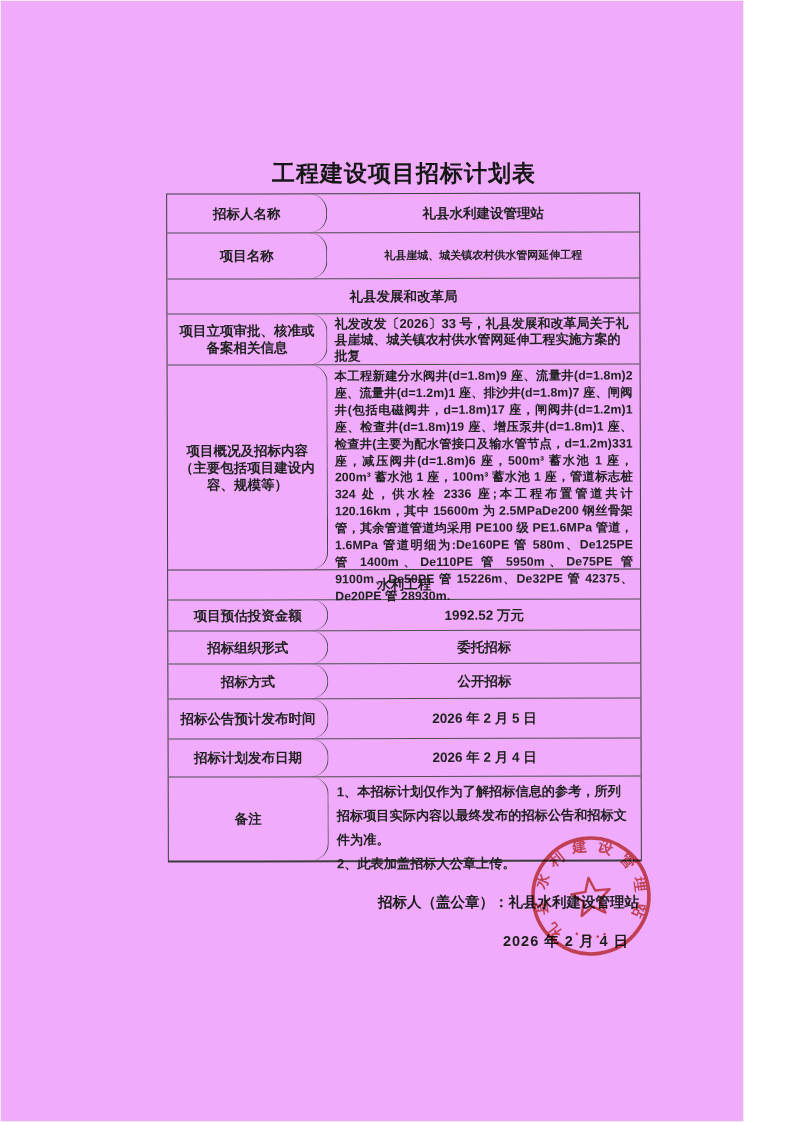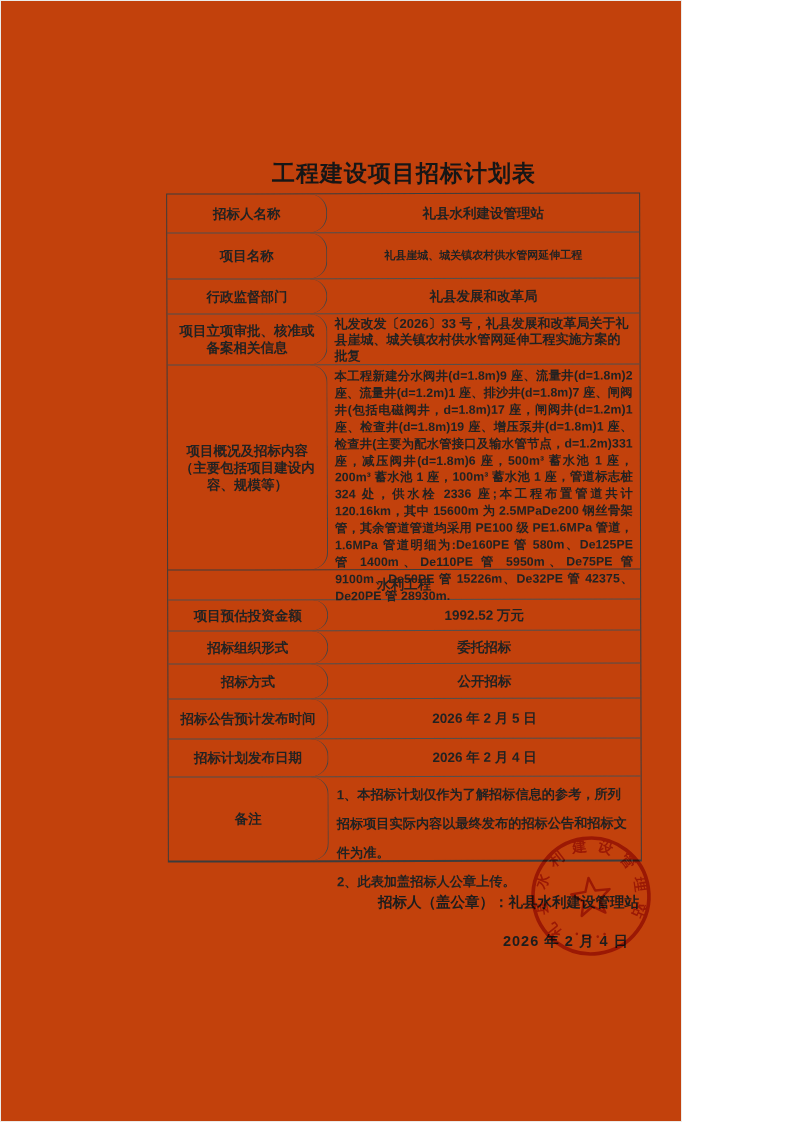--- a/index.html
+++ b/index.html
@@ -1,19 +1,19 @@
 <!DOCTYPE html>
 <html><head>
 <meta charset="utf-8">
 <style>
   html,body{margin:0;padding:0;background:#ffffff;}
   .sheet{
     position:relative;
-    width:682px;height:1122px;
-    background:#c2410c;
+    width:744px;height:1122px;
+    background:#f0abfc;
     box-shadow:inset 0 0 0 1px #ececea;
     overflow:hidden;
     font-family:"Liberation Sans","DejaVu Sans",sans-serif;
     color:#1f1f1f;
     -webkit-font-smoothing:antialiased;
   }
   .doc-title{
     position:absolute;top:158px;left:167px;width:474px;
     text-align:center;font-size:23px;font-weight:700;letter-spacing:1px;
     color:#161616;
@@ -44,21 +44,21 @@
     display:block;text-align:left;
   }
   .td.justify{text-align:justify;text-justify:inter-character;}
   
   .r0{height:38px;} .r1{height:46px;} .r2{height:35px;}
   .r3{height:51px;} .r4{height:205px;}
   .r5{height:30px;} .r6{height:31px;} .r7{height:33px;} .r8{height:35px;}
   .r9{height:40px;} .r10{height:38px;} .r11{height:84px;}
   .r3 .td{font-size:13px;line-height:16px;padding:2px 7px;}
   .r4 .td{font-size:12.3px;line-height:16.9px;padding:3px 7px 0 7px;letter-spacing:0.1px;}
-  .r11 .td{font-size:13.2px;line-height:29px;padding:3px 8px;}
+  .r11 .td{font-size:13.2px;line-height:24px;padding:3px 8px;}
   .r11 .td p{margin:0;}
   .footer{
     position:absolute;left:167px;top:893px;width:474px;text-align:right;
     font-weight:700;color:#1d1d1d;
   }
   .footer .sig{font-size:14.5px;padding-right:2px;}
   .footer .date{font-size:14.5px;margin-top:20px;padding-right:12px;letter-spacing:1px;}
   .seal{
     position:absolute;left:527px;top:832px;width:128px;height:128px;
     mix-blend-mode:multiply;opacity:0.88;
@@ -78,21 +78,20 @@
       <div class="th">招标人名称</div>
       <div class="td">礼县水利建设管理站</div>
     </div>
 
     <div class="tr r1">
       <div class="th">项目名称</div>
       <div class="td" style="font-size:11px;">礼县崖城、城关镇农村供水管网延伸工程</div>
     </div>
 
     <div class="tr r2">
-      <div class="th">行政监督部门</div>
       <div class="td">礼县发展和改革局</div>
     </div>
 
     <div class="tr r3">
       <div class="th">项目立项审批、核准或备案相关信息</div>
       <div class="td block">礼发改发〔2026〕33 号，礼县发展和改革局关于礼县崖城、城关镇农村供水管网延伸工程实施方案的批复</div>
     </div>
 
     <div class="tr r4">
       <div class="th">项目概况及招标内容（主要包括项目建设内容、规模等）</div>

